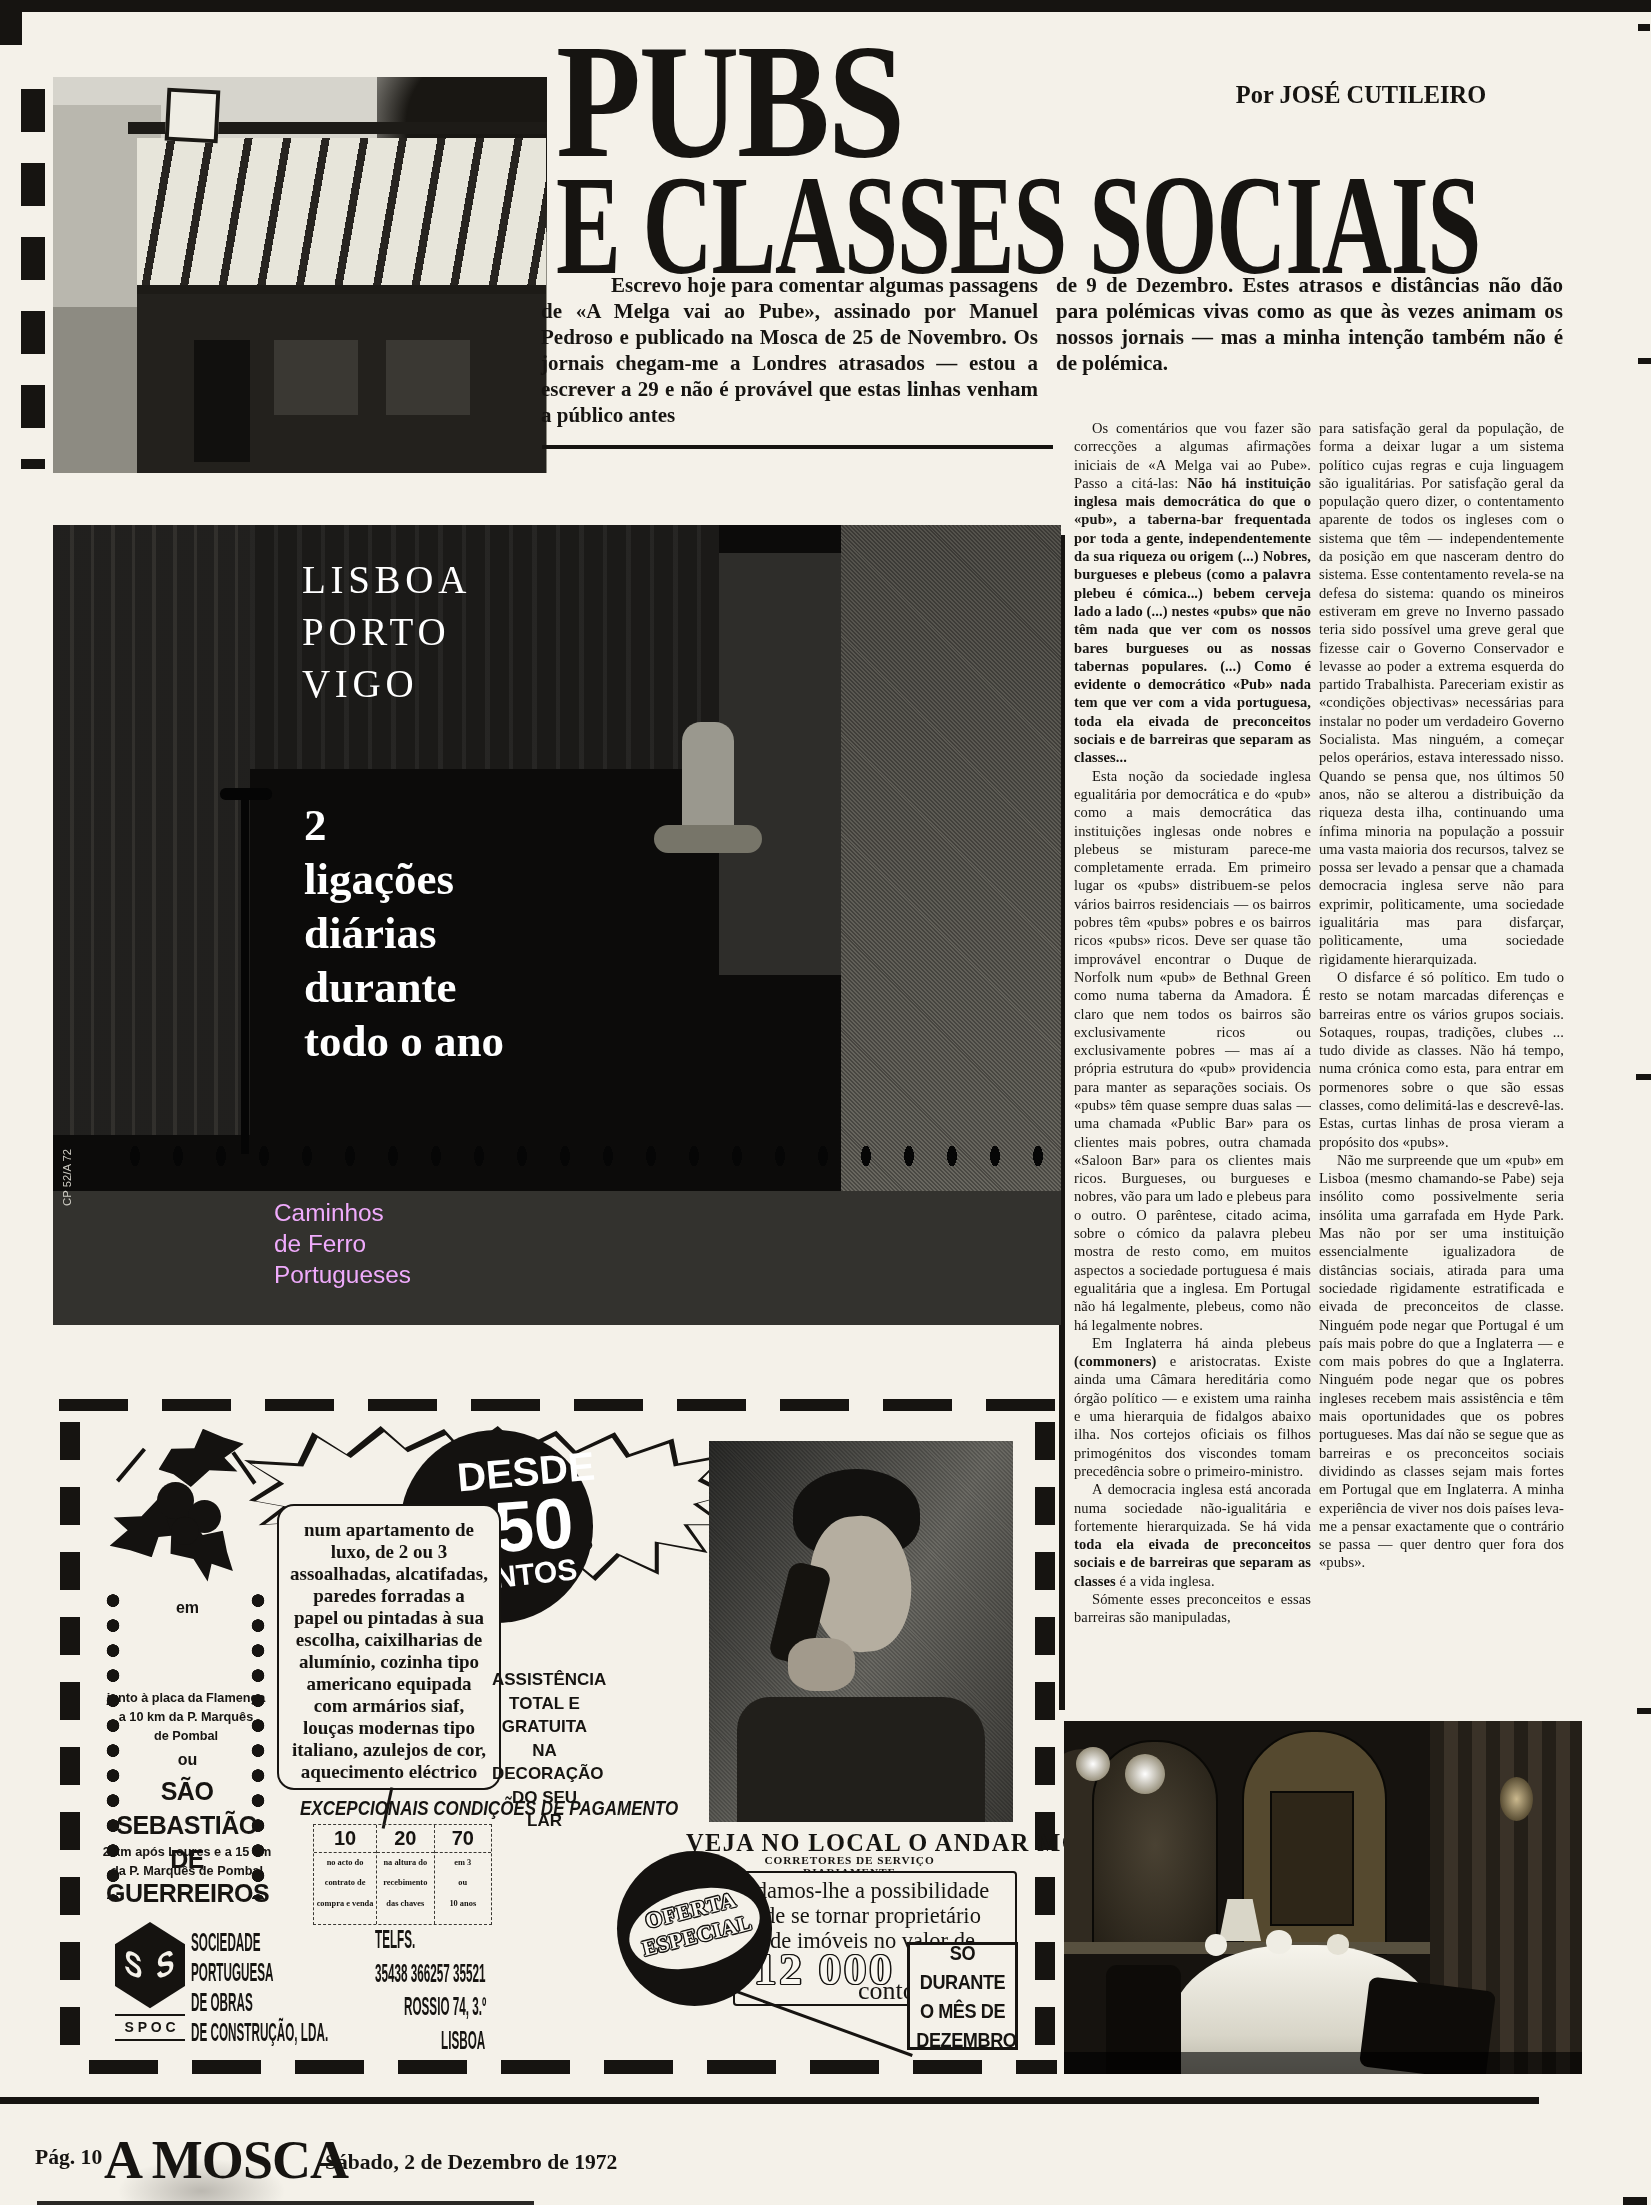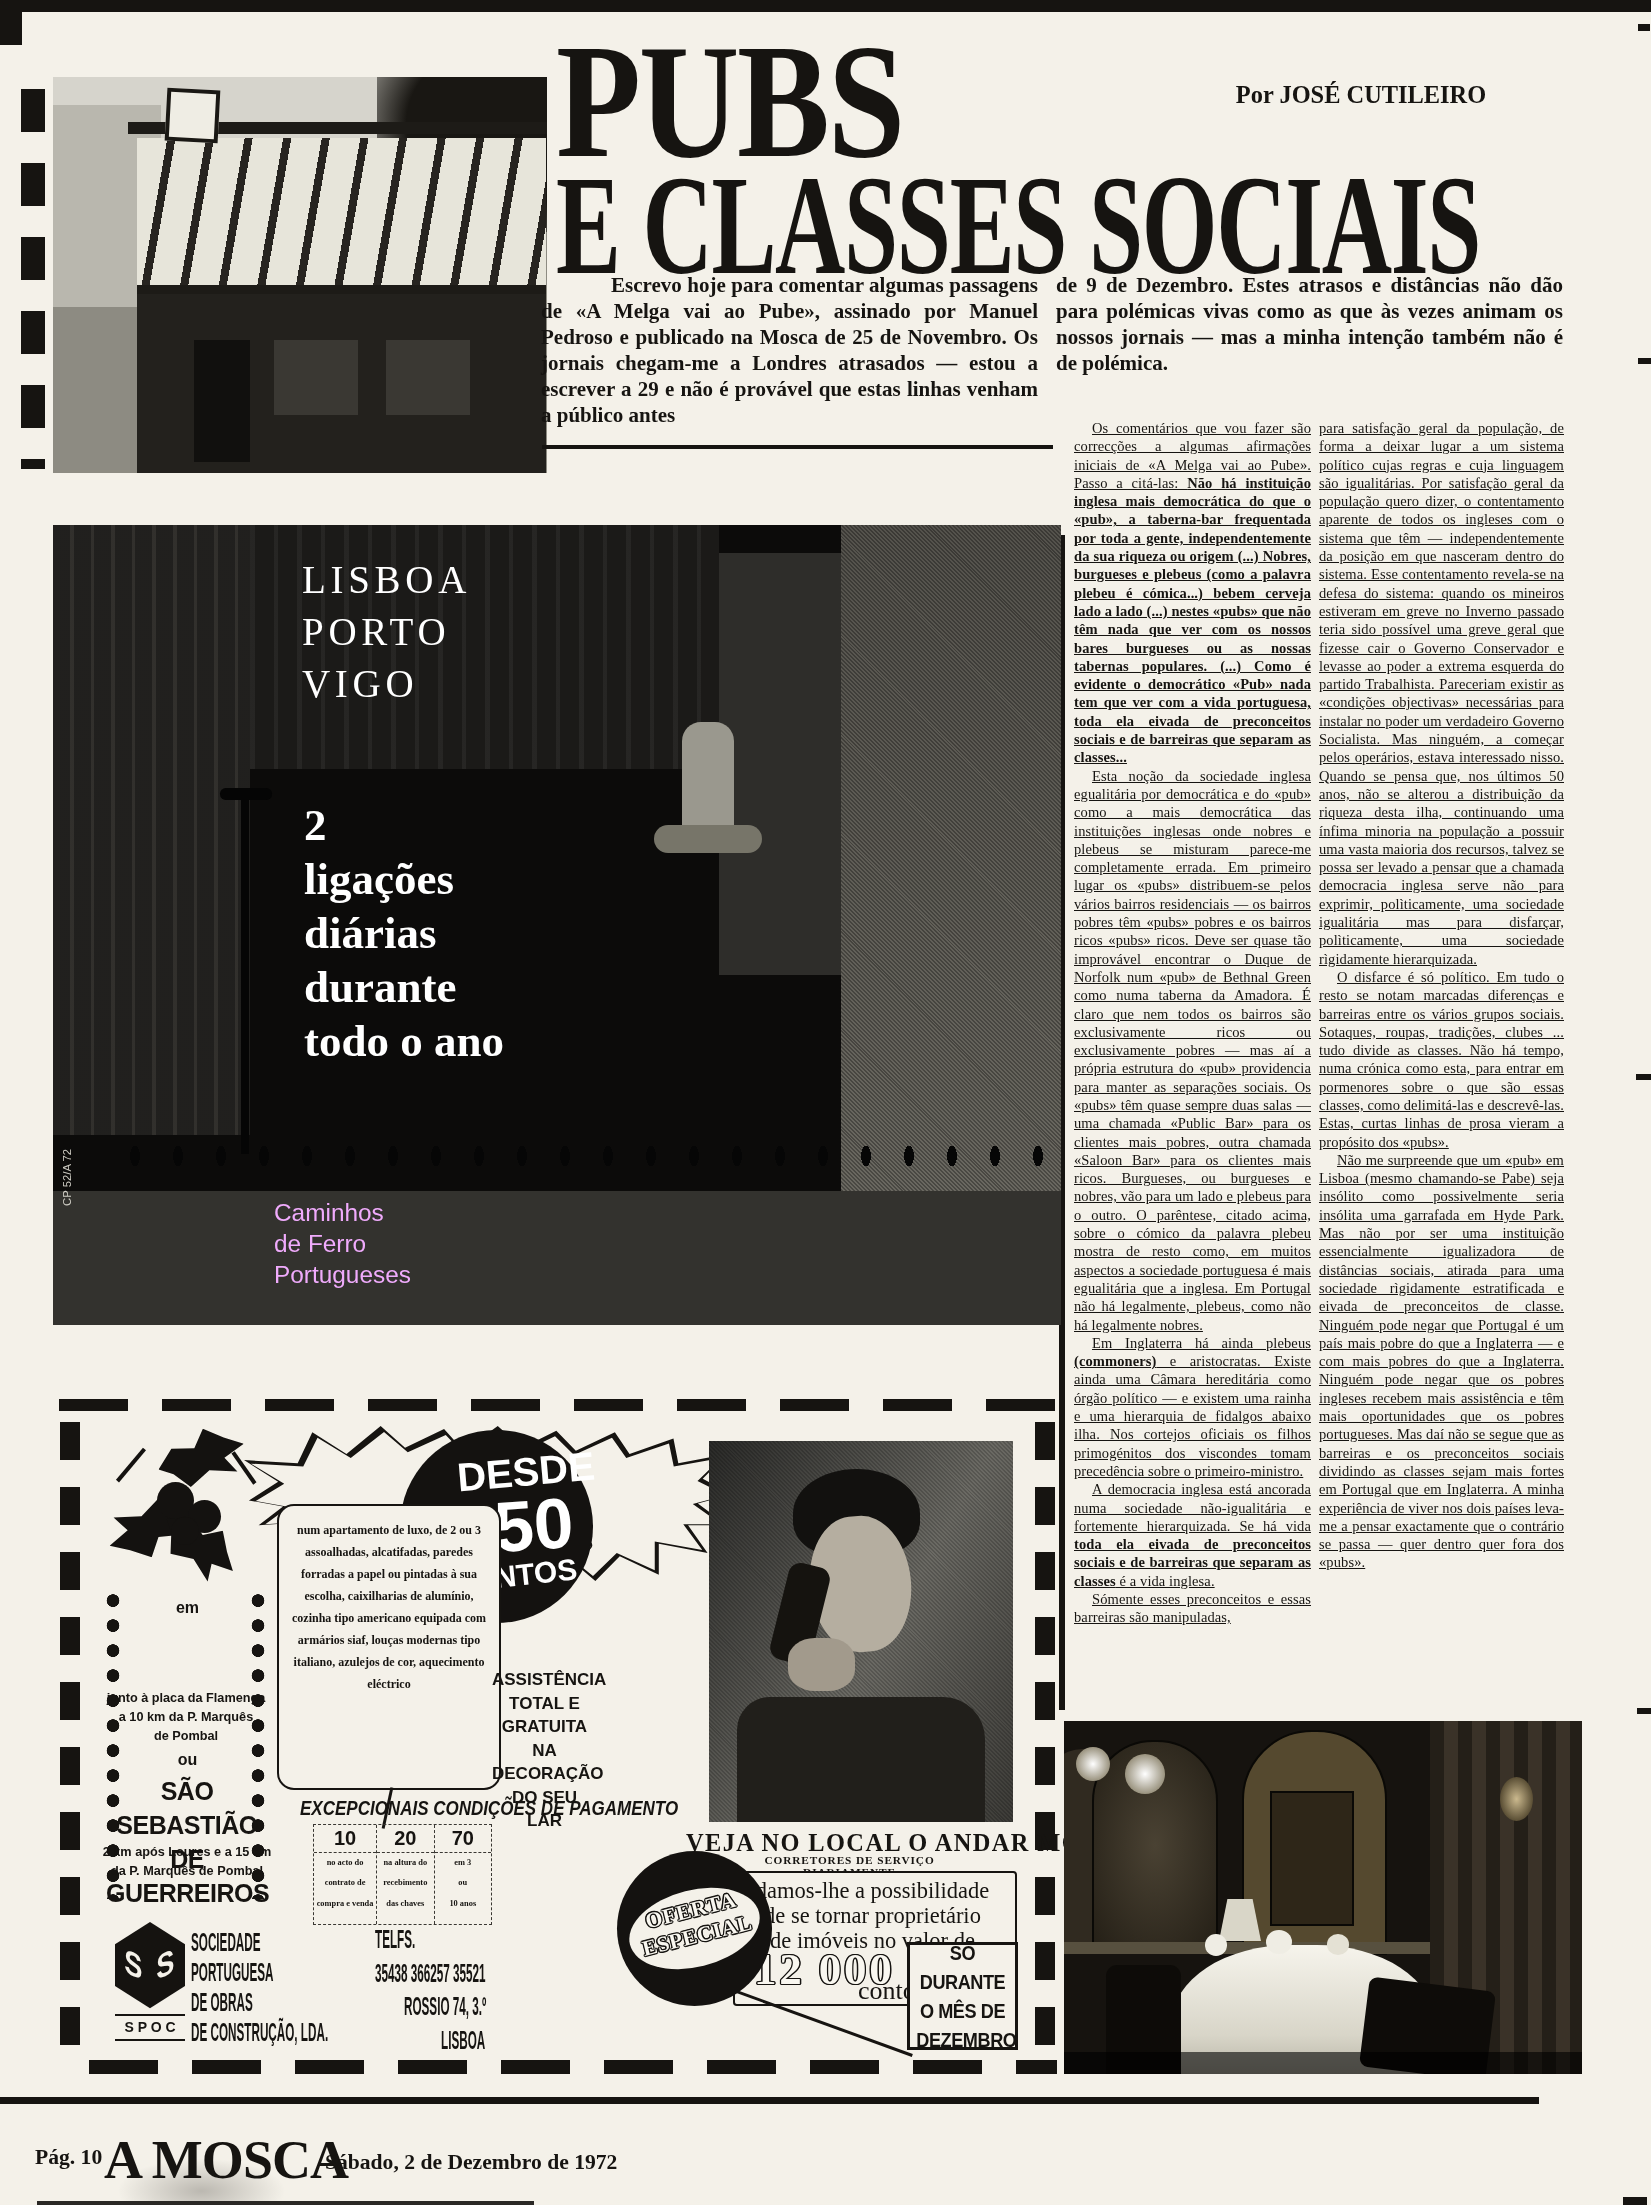--- a/index.html
+++ b/index.html
@@ -8,21 +8,21 @@
   .abs{position:absolute;}
   .ser{font-family:"Liberation Serif",serif;}
   .san{font-family:"Liberation Sans",sans-serif;}
   .b{font-weight:bold;}
   .w{color:#fff;}
   .ctr{text-align:center;}
   .rt{text-align:center;}
   .outline{color:#f9f7f0;text-shadow:1.4px 0 0 #161411,-1.4px 0 0 #161411,0 1.4px 0 #161411,0 -1.4px 0 #161411,
            0.9px 0.9px 0 #161411,-0.9px -0.9px 0 #161411,0.9px -0.9px 0 #161411,-0.9px 0.9px 0 #161411;}
   
-  .bodycol{font:14.5px/18.3px "Liberation Serif",serif;letter-spacing:0.1px;text-decoration:underline;}
+  .bodycol{font:14.5px/18.3px "Liberation Serif",serif;letter-spacing:0.1px;}
   .bodycol p{margin:0;text-indent:18px;text-align:justify;}
   .bodycol .b{font-weight:bold;}
   #col2 p:first-child{text-indent:0;}
   .intro{font:bold 21px/26px "Liberation Serif",serif;text-align:justify;}
   
   .hdash{background-image:repeating-linear-gradient(90deg,#161411 0 69px,rgba(0,0,0,0) 69px 103px);}
   .vdash{background-image:repeating-linear-gradient(180deg,#161411 0 38px,rgba(0,0,0,0) 38px 65px);}
   .ldash{background-image:repeating-linear-gradient(180deg,#161411 0 43px,rgba(0,0,0,0) 43px 74px);}
   .dots{background-image:radial-gradient(circle at 7px 6.6px,#161411 6.1px,rgba(0,0,0,0) 6.6px);
         background-size:14px 25px;background-repeat:repeat-y;}
@@ -149,21 +149,21 @@
   <div class="abs san b ctr" style="left:99px;top:1843px;width:176px;font-size:12.7px;line-height:19px;">
     <div>2 km após Loures e a 15 km</div>
     <div>da P. Marquês de Pombal</div>
   </div>
 
   <div class="abs" style="left:400px;top:1430px;width:193px;height:193px;background:#141210;border-radius:50%;"></div>
   <div class="abs san b w ctr" style="left:457px;top:1450px;width:127px;font-size:40px;transform:rotate(-5deg);">DESDE</div>
   <div class="abs san b w ctr" style="left:446px;top:1486px;width:136px;font-size:71px;transform:rotate(-4deg);">250</div>
   <div class="abs san b w ctr" style="left:443px;top:1559px;width:141px;font-size:30px;transform:rotate(-6deg);">CONTOS</div>
   <div class="abs" style="left:277px;top:1504px;width:220px;height:282px;background:#f4f1e9;border:2.8px solid #161411;border-radius:17px;">
-    <div class="ser b ctr" style="padding:13px 11px;font-size:12px;line-height:22px;">num apartamento de luxo, de 2 ou 3 assoalhadas, alcatifadas, paredes forradas a papel ou pintadas à sua escolha, caixilharias de alumínio, cozinha tipo americano equipada com armários siaf, louças modernas tipo italiano, azulejos de cor, aquecimento eléctrico</div>
+    <div class="ser b ctr" style="padding:13px 11px;font-size:19px;line-height:22px;">num apartamento de luxo, de 2 ou 3 assoalhadas, alcatifadas, paredes forradas a papel ou pintadas à sua escolha, caixilharias de alumínio, cozinha tipo americano equipada com armários siaf, louças modernas tipo italiano, azulejos de cor, aquecimento eléctrico</div>
   </div>
   <div class="abs" style="left:386px;top:1787px;width:2.8px;height:42px;background:#161411;transform:rotate(12deg);"></div>
 
   <div class="abs san b rt" style="left:492px;top:1668px;width:105px;font-size:17px;line-height:23.5px;">
     <div>ASSISTÊNCIA</div>
     <div>TOTAL E</div>
     <div>GRATUITA NA</div>
     <div>DECORAÇÃO</div>
     <div>DO SEU</div>
     <div>LAR</div>

